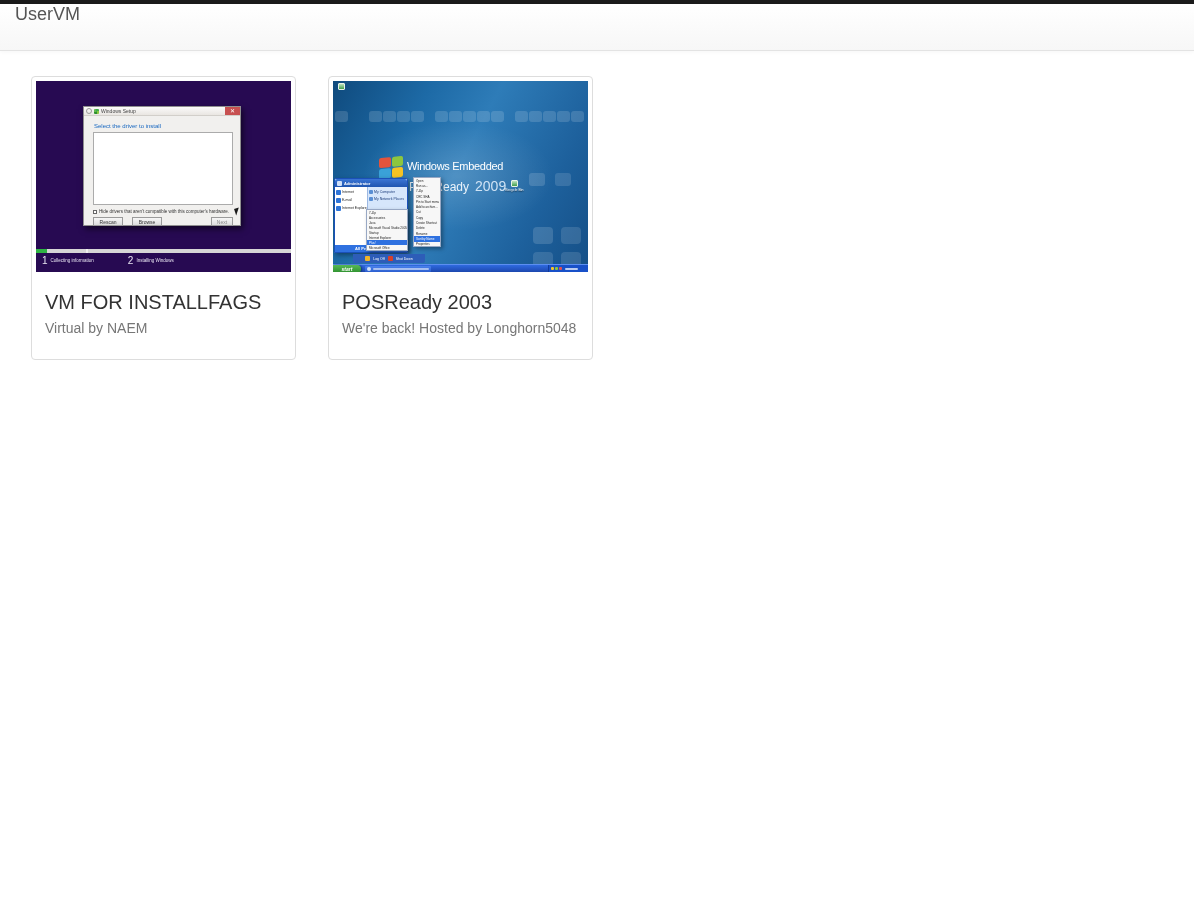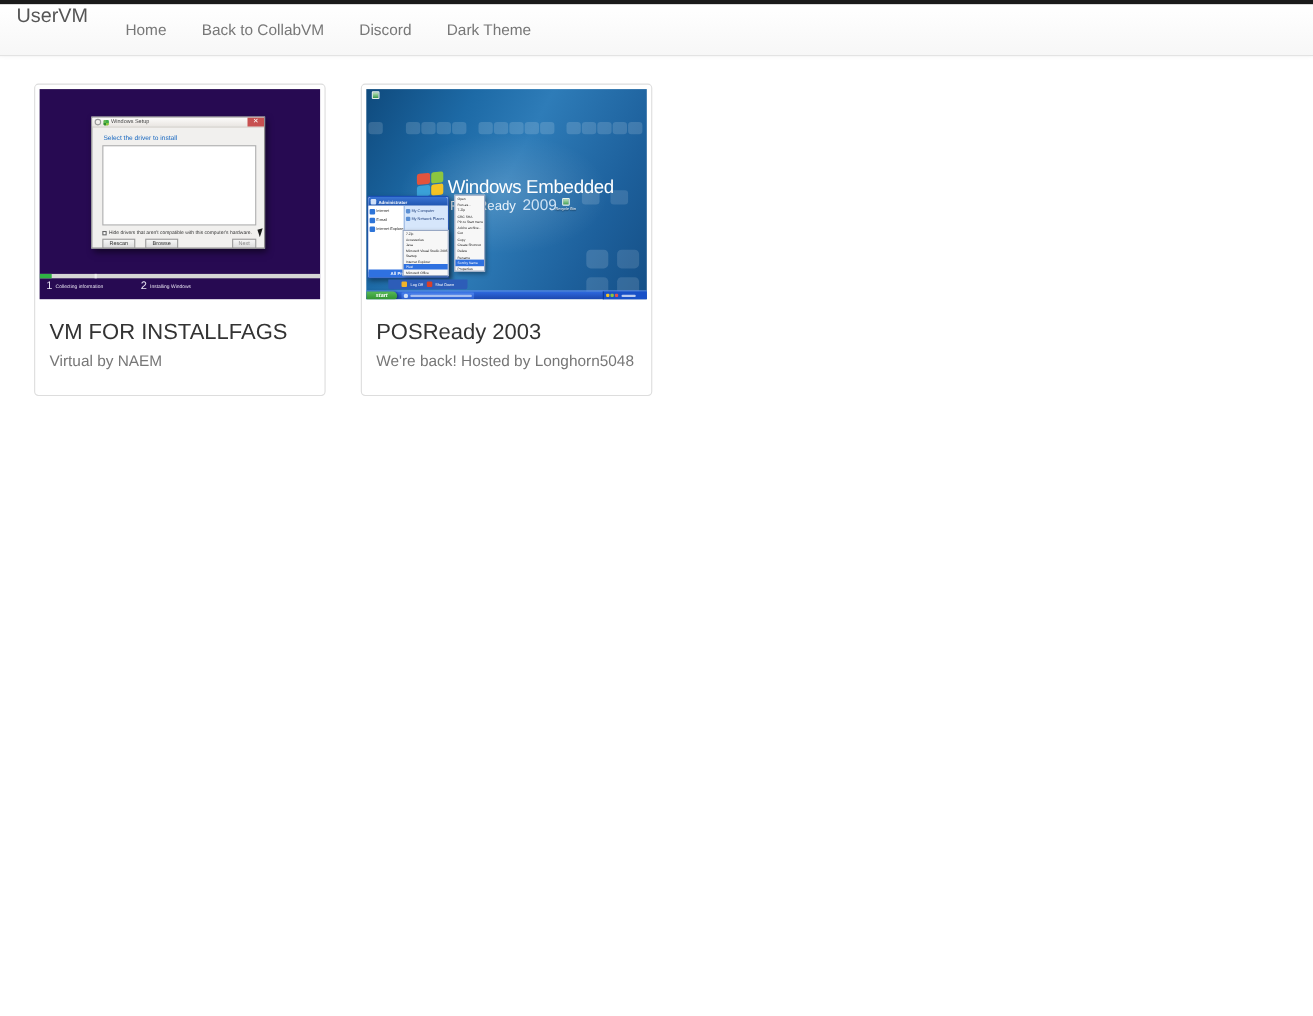--- a/index.html
+++ b/index.html
@@ -71,21 +71,21 @@
     180px 0 rgba(255,255,255,.15),194px 0 rgba(255,255,255,.15),208px 0 rgba(255,255,255,.15),
     222px 0 rgba(255,255,255,.15),236px 0 rgba(255,255,255,.15)}
   .tile.r2{left:196px;top:92px;width:16px;height:13px;box-shadow:26px 0 rgba(255,255,255,.13)}
   .tile.r3{left:200px;top:146px;width:20px;height:17px;border-radius:4px;
     box-shadow:28px 0 rgba(255,255,255,.13),0 25px rgba(255,255,255,.13),28px 25px rgba(255,255,255,.13)}
   .flag{position:absolute;left:46px;top:76px;width:24px;height:21px;display:grid;
     grid-template-columns:1fr 1fr;grid-template-rows:1fr 1fr;gap:1px;transform:skewY(-6deg);z-index:1}
   .flag i{border-radius:2px}
   .flag i:nth-child(1){background:#e3543c}.flag i:nth-child(2){background:#8cc63f}
   .flag i:nth-child(3){background:#3aa1d8}.flag i:nth-child(4){background:#f5c324}
-  .wp-line1{position:absolute;left:74px;top:79px;font-size:17px;color:#fff;letter-spacing:-.3px;z-index:1}
+  .wp-line1{position:absolute;left:74px;top:79px;font-size:11px;color:#fff;letter-spacing:-.3px;z-index:1}
   .wp-line2{position:absolute;left:76px;top:97px;font-size:12px;color:#eaf3fb;z-index:1}
   .wp-line2 em{font-style:normal;font-size:14px;color:#cfe3f5;margin-left:6px}
   .d-icon{position:absolute;z-index:2;display:flex;flex-direction:column;align-items:center}
   .d-icon .glyph{width:7px;height:7px;background:linear-gradient(#bfe3bf,#3f9e4d);border:1px solid #e7f3e7;border-radius:1px}
   .d-icon .lbl{font-size:3.5px;color:#fff;text-shadow:0 1px 1px rgba(0,0,0,.6);margin-top:1px;white-space:nowrap}
   .d-icon.tl{left:5px;top:2px}
   .d-icon.mid{left:172px;top:99px}
   .sm{position:absolute;left:1px;top:97px;width:74px;height:75px;z-index:3;
     border:1px solid #1b50b8;border-radius:2px 2px 0 0;background:#fff;box-shadow:2px 2px 5px rgba(0,0,0,.4)}
   .sm-banner{height:8px;background:linear-gradient(#3a75d4,#1f55b0);border-radius:2px 2px 0 0;
@@ -135,34 +135,20 @@
   .tray .y{background:#f5c324}.tray .g{background:#8cc63f}.tray .r{background:#e34f4f}
   .tray em{margin-left:2px;width:13px;height:2px;background:rgba(255,255,255,.7);border-radius:1px}
 </style>
 </head>
 <body>
 
 <div class="top-strip"></div>
 
 <nav class="navbar">
   <span class="brand">UserVM</span>
-  <ul class="nav">
-      <li>
-        <a>Home</a>
-      </li>
-      <li>
-        <a>Back to CollabVM</a>
-      </li>
-      <li>
-        <a>Discord</a>
-      </li>
-      <li>
-        <a>Dark Theme</a>
-      </li>
-    </ul>
 </nav>
 
 <main>
 
   <div class="cards">
 
     <div class="card">
       <div class="thumb t-setup">
         <div class="w-dialog">
           <div class="w-title">

